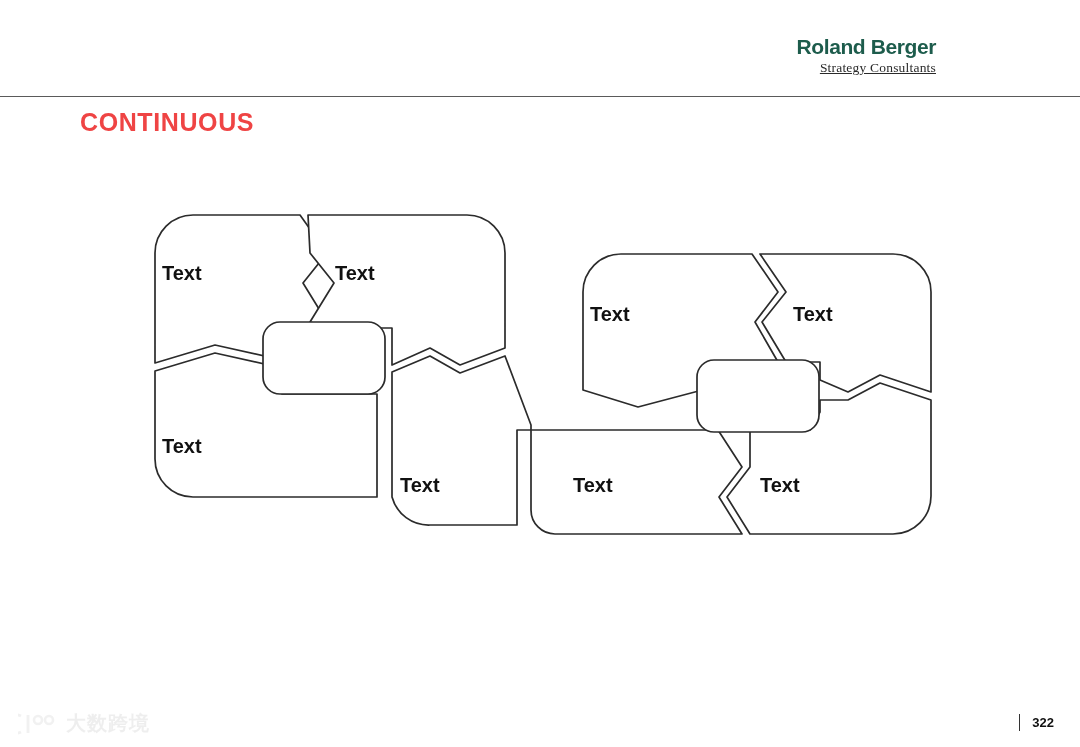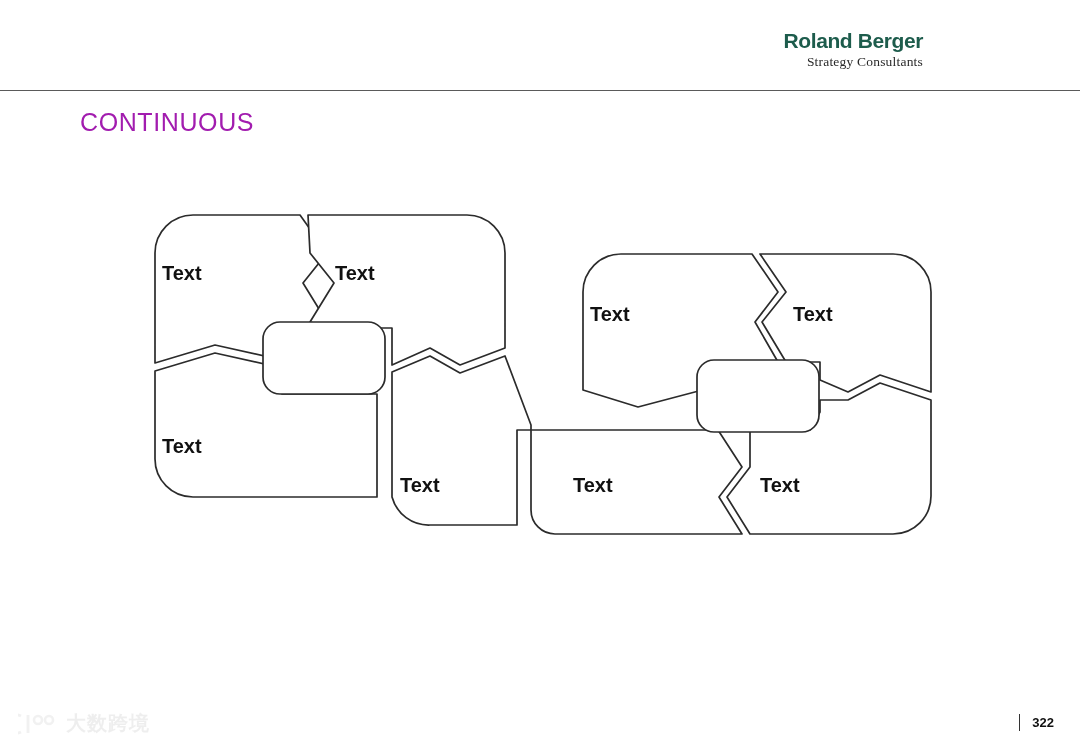--- a/index.html
+++ b/index.html
@@ -13,23 +13,24 @@
     height: 747px;
     position: relative;
     overflow: hidden;
     font-family: "Liberation Sans", sans-serif;
     -webkit-font-smoothing: antialiased;
   }
 
   
   #header {
     position: absolute;
-    left: 0; top: 8px;
+    left: 0; top: 14px;
     width: 957px;
     height: 83px;
+    padding-left: 13px;
   }
   #brand {
     position: absolute;
     right: 34px;
     top: 22px;
     text-align: right;
     line-height: 1;
   }
   #brand-name {
     font-family: "Liberation Sans", sans-serif;
@@ -41,39 +42,40 @@
     white-space: nowrap;
   }
   #brand-tagline {
     font-family: "Liberation Serif", serif;
     font-size: 13.5px;
     color: #2a2a2a;
     display: block;
     margin-top: 4px;
     white-space: nowrap;
     letter-spacing: 0.2px;
+    text-decoration: underline;
   }
   #header-rule {
     position: absolute;
     left: 0;
     top: 82px;
     width: 1080px;
     height: 1px;
     background: #5a5a5a;
   }
 
   
   #page-title {
     position: absolute;
     left: 80px;
     top: 108px;
     font-size: 25px;
-    font-weight: normal;
+    font-weight: bold;
     letter-spacing: 0.6px;
-    color: #a21caf;
+    color: #ef4444;
   }
 
   
   #diagram-wrap {
     position: absolute;
     left: 0;
     top: 0;
     width: 940px;
     height: 747px;
     pointer-events: none;

